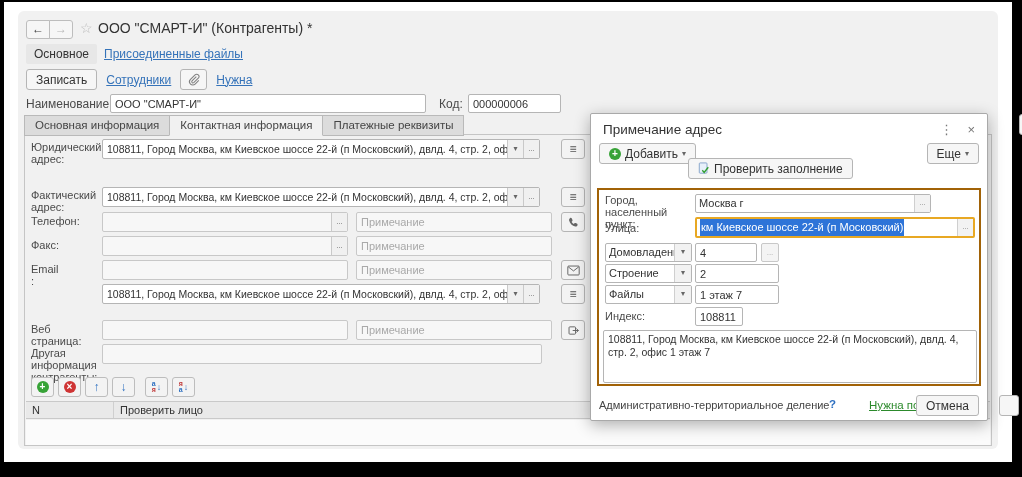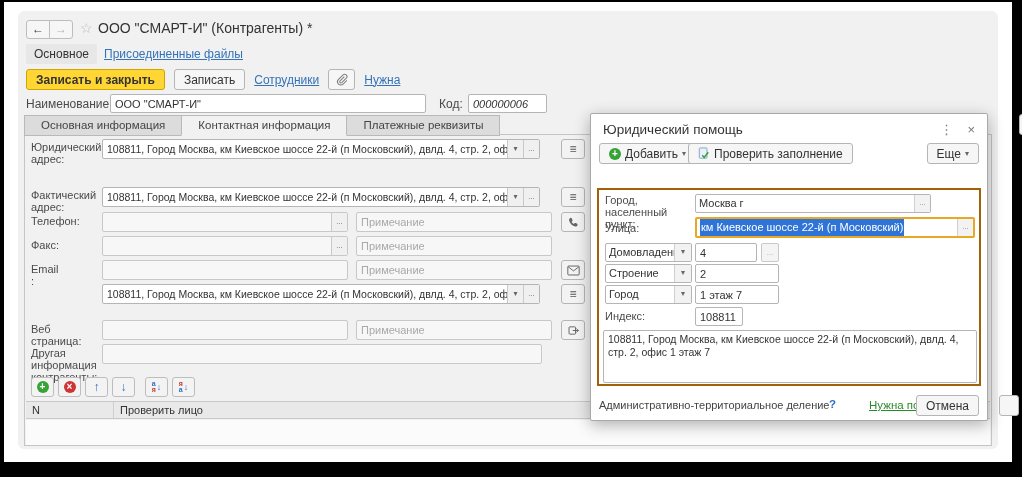--- a/index.html
+++ b/index.html
@@ -19,21 +19,21 @@
   .greenlink{font-size:11.5px;color:#2c8a2c;text-decoration:underline;cursor:pointer;}
   
   .btn{display:inline-flex;align-items:center;gap:4px;height:21px;padding:0 9px;background:#f6f6f6;border:1px solid #b5b5b5;border-radius:3px;font-size:12px;color:#333;box-sizing:border-box;cursor:pointer;}
   .btn.yellow{background:#ffd633;border-color:#cfa600;font-weight:bold;}
   .lbl{font-size:11px;color:#4a4a4a;line-height:12px;white-space:pre-line;}
   .lbl12{font-size:12px;color:#4a4a4a;}
   input.fld{height:19px;border:1px solid #b5b5b5;background:#fff;font-family:"Liberation Sans",sans-serif;font-size:11px;color:#333;padding:0 4px;box-sizing:border-box;border-radius:2px;}
   input.fld.dis{background:#f7f7f7;border-color:#c8c8c8;}
   input.fld::placeholder{color:#a9a9a9;}
   
-  .tab{display:inline-block;padding:3px 16px 4px;border:1px solid #b9b9b9;margin-right:-1px;background:#dcdcdc;color:#444;font-size:11.5px;position:relative;}
+  .tab{display:inline-block;padding:3px 10px 4px;border:1px solid #b9b9b9;margin-right:-1px;background:#dcdcdc;color:#444;font-size:11.5px;position:relative;}
   .tab.active{background:#f1f1f1;z-index:4;border-bottom-color:#f1f1f1;}
   .panel{position:absolute;border:1px solid #c5c5c5;background:#f1f1f1;box-sizing:border-box;}
   
   .combo{position:absolute;display:flex;border:1px solid #b5b5b5;background:#fff;border-radius:2px;height:20px;box-sizing:border-box;}
   .combo .val{flex:1;font-size:10.5px;color:#333;line-height:18px;padding:0 4px;white-space:nowrap;overflow:hidden;}
   .combo .sfx{width:15px;border-left:1px solid #c9c9c9;background:#f0f0f0;color:#666;text-align:center;font-size:8px;line-height:17px;cursor:pointer;}
   .combo.dis{background:#f7f7f7;border-color:#c8c8c8;}
   .hint{font-size:10.5px;color:#8181a1;line-height:12px;}
   .icobtn{position:absolute;width:24px;height:20px;background:#f3f3f3;border:1px solid #b5b5b5;border-radius:3px;box-sizing:border-box;display:flex;align-items:center;justify-content:center;color:#555;font-size:12px;cursor:pointer;}
   
@@ -78,39 +78,36 @@
     <div class="abs" style="left:8px;top:8px;">
       <span class="navbtn first"><span>←</span></span><span class="navbtn last"><span>→</span></span>
     </div>
     <span class="abs star" style="left:62px;top:9px;">☆</span>
     <span class="abs wtitle" style="left:80px;top:9px;">ООО "СМАРТ-И" (Контрагенты) *</span>
 
     <span class="abs sect" style="left:8px;top:33px;">Основное</span>
     <span class="abs link" style="left:86px;top:36px;">Присоединенные файлы</span>
 
     <div class="abs" style="left:8px;top:58px;display:flex;align-items:center;gap:9px;">
-      <span class="btn yellow">
-          <span>Записать и закрыть</span>
-        </span>
       <span class="btn">
           <span>Записать</span>
         </span>
       <span class="link">Сотрудники</span>
       <span class="btn" style="width:27px;padding:0;justify-content:center;">
         <svg width="13" height="13" viewBox="0 0 16 16">
             <path d="M11.5 4.5l-5.3 5.3a1.5 1.5 0 0 0 2.1 2.1l5.6-5.6a2.8 2.8 0 0 0-4-4L4.3 7.9a4 4 0 0 0 5.7 5.7l4.5-4.5" fill="none" stroke="#828282" stroke-width="1.3"></path>
           </svg>
       </span>
       <span class="link">Нужна</span>
     </div>
 
     <span class="abs lbl12" style="left:8px;top:86px;">Наименование:</span>
     <input class="abs fld" style="left: 92px; top: 83px; width: 316px;" value="ООО &quot;СМАРТ-И&quot;">
     <span class="abs lbl12" style="left:421px;top:86px;">Код:</span>
-    <input class="abs fld" style="left: 450px; top: 83px; width: 79px; font-style: italic;" value="000000006">
+    <input class="abs fld" style="left: 450px; top: 83px; width: 93px;" value="000000006">
 
     <div class="abs" style="left:6px;top:104px;z-index:3;">
       <span class="tab">Основная информация</span><span class="tab active">Контактная информация</span><span class="tab">Платежные реквизиты</span>
     </div>
 
     <div class="panel" style="left:6px;top:123px;width:968px;height:312px;">
 
       <span class="abs lbl" style="left:6px;top:6px;width:68px;">Юридический адрес:</span>
       <div class="combo" style="left:77px;top:4px;width:438px;">
         <span class="val">108811, Город Москва, км Киевское шоссе 22-й (п Московский), двлд. 4, стр. 2, офис 1 этаж 7</span>
@@ -212,30 +209,30 @@
 
       <div class="thead" style="left:1px;top:266px;width:964px;">
         <span class="c1">N</span>
         <span class="c2">Проверить лицо</span>
       </div>
       <div class="tbody" style="left:1px;top:285px;width:964px;height:25px;"></div>
     </div>
   </div>
 
   <div class="dialog">
-    <span class="abs dtitle" style="left:12px;top:8px;">Юридический помощь</span>
+    <span class="abs dtitle" style="left:12px;top:8px;">Примечание адрес</span>
     <span class="abs dico" style="right:34px;top:8px;">⋮</span>
     <span class="abs dico" style="right:12px;top:8px;">×</span>
 
     <span class="btn abs" style="left:8px;top:29px;">
       <span class="cir g">+</span>
       <span>Добавить</span>
       <span style="font-size:8px;color:#666;">▾</span>
     </span>
-    <span class="btn abs" style="left:97px;top:29px;">
+    <span class="btn abs" style="left:97px;top:44px;">
       <svg width="12" height="13" viewBox="0 0 14 15">
           <rect x="1.5" y="1" width="9" height="12" rx="1" fill="#e8f0fa" stroke="#7b9cc6" stroke-width="1"></rect>
           <path d="M5 9.5l2.2 2.5L12 6" fill="none" stroke="#2f9e2f" stroke-width="1.6"></path>
         </svg>
       <span>Проверить заполнение</span>
     </span>
     <span class="btn abs" style="right:8px;top:29px;">
       <span>Еще</span>
       <span style="font-size:8px;color:#666;">▾</span>
     </span>
@@ -261,21 +258,21 @@
       <input class="abs fld" style="left: 96px; top: 53px; width: 62px;" value="4">
       <span class="abs" style="left:162px;top:53px;width:18px;height:19px;border:1px solid #c8c8c8;border-radius:2px;background:#f4f4f4;color:#aaa;font-size:8px;line-height:17px;text-align:center;box-sizing:border-box;">...</span>
 
       <div class="typebox" style="left:6px;top:74px;">
         <span class="tv">Строение</span>
         <span class="tb">▾</span>
       </div>
       <input class="abs fld" style="left: 96px; top: 74px; width: 84px;" value="2">
 
       <div class="typebox" style="left:6px;top:95px;">
-        <span class="tv">Город</span>
+        <span class="tv">Файлы</span>
         <span class="tb">▾</span>
       </div>
       <input class="abs fld" style="left: 96px; top: 95px; width: 84px;" value="1 этаж 7">
 
       <span class="abs lbl" style="left:6px;top:120px;width:86px;">Индекс:</span>
       <input class="abs fld" style="left: 96px; top: 117px; width: 48px;" value="108811">
 
       <div class="ta" style="left:4px;top:140px;width:374px;height:53px;">108811, Город Москва, км Киевское шоссе 22-й (п Московский), двлд. 4, стр. 2, офис 1 этаж 7</div>
     </div>
 

